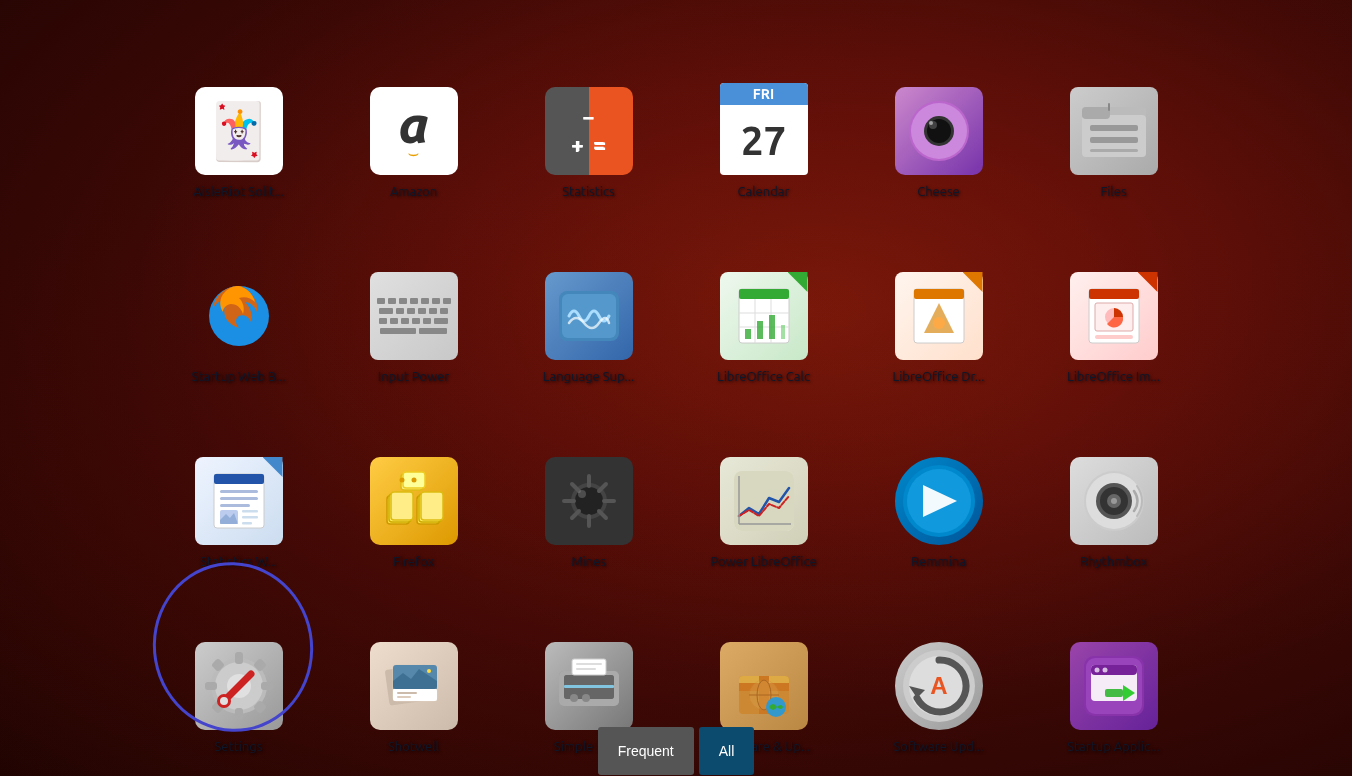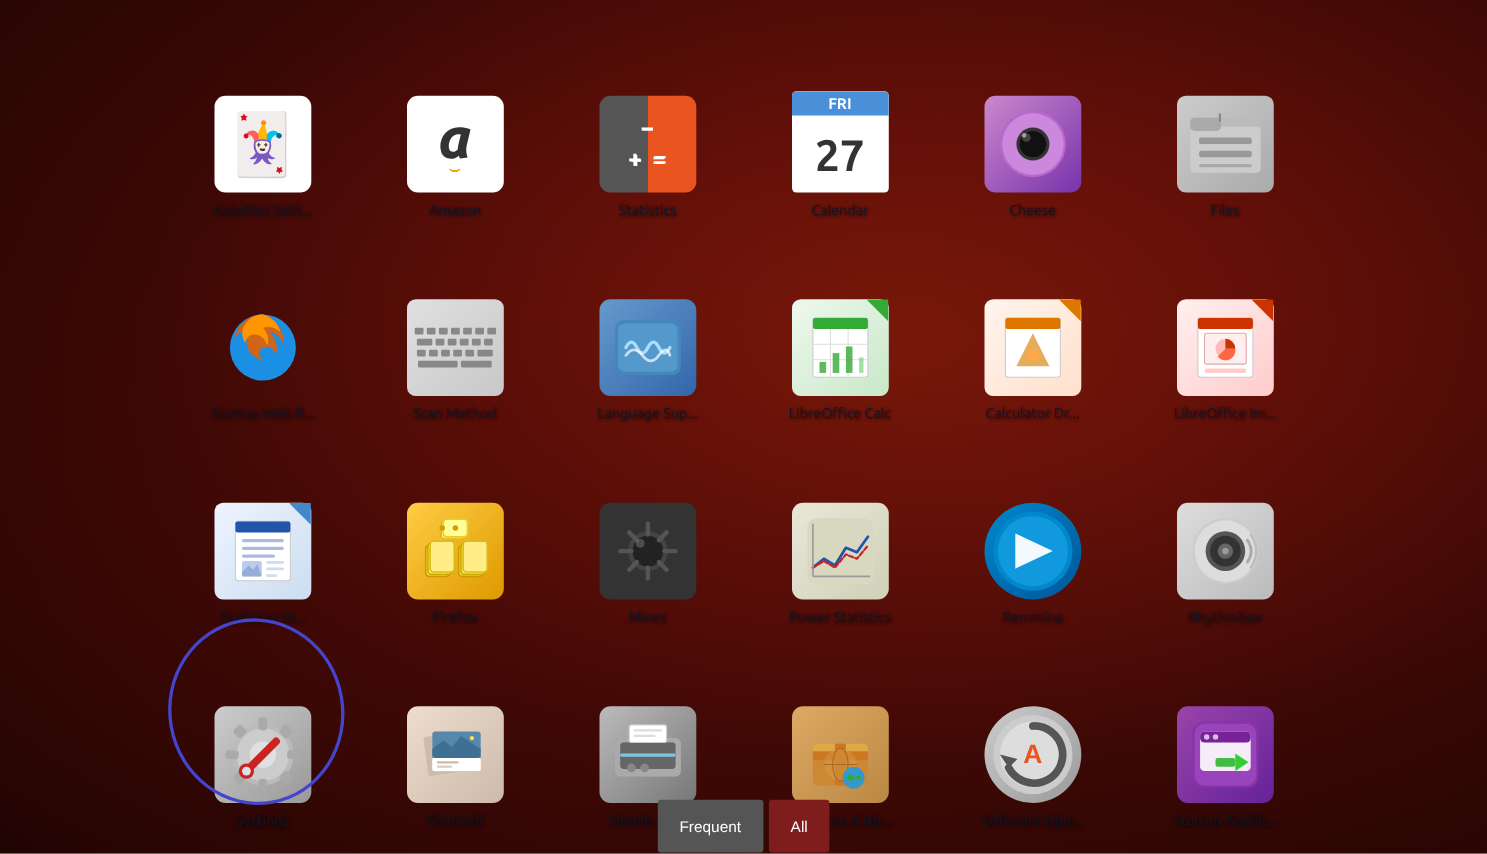--- a/index.html
+++ b/index.html
@@ -76,21 +76,21 @@
       cursor: pointer;
       border: none;
     }
 
     .tab-frequent {
       background: #555;
       color: white;
     }
 
     .tab-all {
-      background: #7f1d1d;
+      background: #0c4a6e;
       color: white;
     }
 
     
     .settings-circle {
       position: absolute;
       width: 160px;
       height: 170px;
       border: 3px solid #4444cc;
       border-radius: 50%;
@@ -571,21 +571,21 @@
             <div class="key"></div>
             <div class="key"></div>
             <div class="key wide"></div>
         </div>
         <div class="key-row">
           <div class="key" style="width:36px;"></div>
             <div class="key" style="width:28px;"></div>
         </div>
       </div>
     </div>
-    <span class="app-label">Scan Method</span>
+    <span class="app-label">Input Power</span>
   </div>
 
   <div class="app-item">
     <div class="app-icon langsup-icon">
       <svg width="70" height="70" viewBox="0 0 70 70">
         <rect x="5" y="10" width="60" height="50" rx="8" fill="#4488bb"></rect>
         <rect x="8" y="13" width="54" height="44" rx="6" fill="#5599cc"></rect>
 
         <path d="M15 35 Q20 25 25 35 Q30 45 35 35 Q40 25 45 35 Q50 45 55 35" stroke="#aaddff" stroke-width="3" fill="none" stroke-linecap="round"></path>
         <path d="M15 42 Q22 32 30 42 Q38 52 45 42 Q52 32 55 42" stroke="white" stroke-width="2.5" fill="none" stroke-linecap="round" opacity="0.7"></path>
@@ -619,21 +619,21 @@
     <div class="app-icon lodraw-icon-wrap">
       <div class="orange-corner"></div>
       <svg width="58" height="62" viewBox="0 0 58 62">
         <rect x="4" y="4" width="50" height="54" rx="3" fill="white" stroke="#cccccc" stroke-width="1"></rect>
         <rect x="4" y="4" width="50" height="10" rx="2" fill="#dd7700"></rect>
 
         <polygon points="29,18 44,48 14,48" fill="#dd9933" opacity="0.8"></polygon>
         <circle cx="29" cy="38" r="6" fill="#ffaa44" opacity="0.9"></circle>
       </svg>
     </div>
-    <span class="app-label">Calculator Dr...</span>
+    <span class="app-label">LibreOffice Dr...</span>
   </div>
 
   <div class="app-item">
     <div class="app-icon loimpress-icon-wrap">
       <div class="red-corner"></div>
       <svg width="58" height="62" viewBox="0 0 58 62">
         <rect x="4" y="4" width="50" height="54" rx="3" fill="white" stroke="#cccccc" stroke-width="1"></rect>
         <rect x="4" y="4" width="50" height="10" rx="2" fill="#cc3300"></rect>
 
         <rect x="10" y="18" width="38" height="28" rx="2" fill="#ffeeee" stroke="#ddaaaa" stroke-width="1"></rect>
@@ -719,21 +719,21 @@
         <rect x="5" y="5" width="60" height="60" rx="8" fill="#e8e8d0"></rect>
         <rect x="5" y="5" width="60" height="60" rx="8" fill="#d8d8c0"></rect>
 
         <polyline points="10,50 20,42 30,48 40,32 50,36 60,22" stroke="#2255aa" stroke-width="2.5" fill="none" stroke-linecap="round" stroke-linejoin="round"></polyline>
         <polyline points="10,50 20,44 30,50 40,38 50,42 60,30" stroke="#cc2222" stroke-width="2" fill="none" stroke-linecap="round" stroke-linejoin="round" stroke-dasharray="4,2"></polyline>
 
         <line x1="10" y1="10" x2="10" y2="58" stroke="#999" stroke-width="1.5"></line>
         <line x1="10" y1="58" x2="62" y2="58" stroke="#999" stroke-width="1.5"></line>
       </svg>
     </div>
-    <span class="app-label">Power Statistics</span>
+    <span class="app-label">Power LibreOffice</span>
   </div>
 
   <div class="app-item">
     <div class="app-icon remmina-icon">
       <svg width="88" height="88" viewBox="0 0 88 88">
         <circle cx="44" cy="44" r="36" fill="#0088cc"></circle>
         <circle cx="44" cy="44" r="32" fill="#1199dd"></circle>
 
         <polygon points="28,28 62,44 28,60" fill="white" opacity="0.95"></polygon>
       </svg>

